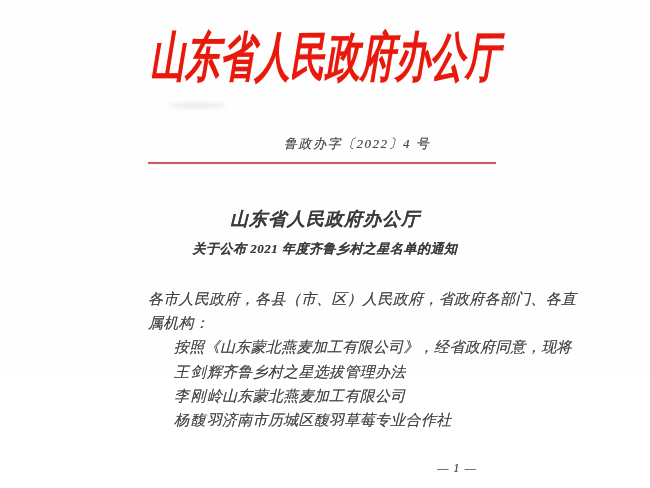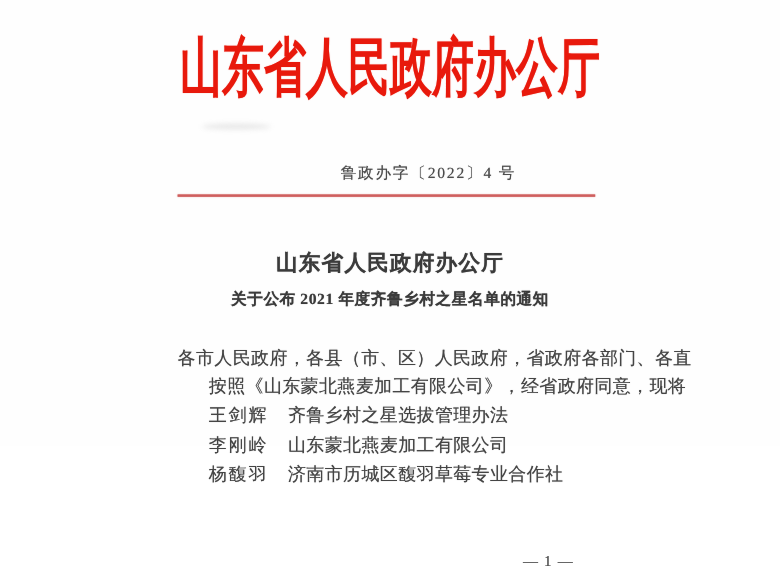--- a/index.html
+++ b/index.html
@@ -8,20 +8,21 @@
     font-family: "Liberation Serif", "DejaVu Serif", serif;
     background: #ffffff;
     position: relative;
     overflow: hidden;
   }
   .page {
     position: absolute;
     left: 0; top: 0;
     width: 650px; height: 372px;
     background: #fefefe;
+    font-style: italic;
   }
   .masthead {
     position: absolute;
     top: 28px; left: 0;
     width: 650px;
     text-align: center;
     font-size: 53px;
     line-height: 58px;
     font-weight: bold;
     color: #e8190c;
@@ -85,21 +86,21 @@
     color: #454545;
     letter-spacing: 0.3px;
     text-shadow: 0 0 0.6px rgba(69, 69, 69, 0.65);
     white-space: nowrap;
   }
   .indent { padding-left: 26px; }
   .list-row { padding-left: 26px; }
   .list-row .star-name {
     display: inline-block;
     width: 41px;
-    margin-right: 25px;
+    margin-right: 7px;
     letter-spacing: 1.5px;
   }
   .page-number {
     position: absolute;
     top: 461px; left: 425px;
     width: 64px;
     text-align: center;
     font-size: 12.5px;
     letter-spacing: 1px;
     color: #4f4f4f;
@@ -119,20 +120,21 @@
 
   <div class="red-rule"></div>
 
   <div class="doc-title">
     <div class="line1">山东省人民政府办公厅</div>
     <div class="line2">关于公布 2021 年度齐鲁乡村之星名单的通知</div>
   </div>
 
   <div class="body-text">
     <div>各市人民政府，各县（市、区）人民政府，省政府各部门、各直</div>
+    <div>属机构：</div>
     <div class="indent">按照《山东蒙北燕麦加工有限公司》，经省政府同意，现将</div>
 
     <div class="list-row">
       <span class="star-name">王剑辉</span><span>齐鲁乡村之星选拔管理办法</span>
     </div>
     <div class="list-row">
       <span class="star-name">李刚岭</span><span>山东蒙北燕麦加工有限公司</span>
     </div>
     <div class="list-row">
       <span class="star-name">杨馥羽</span><span>济南市历城区馥羽草莓专业合作社</span>

